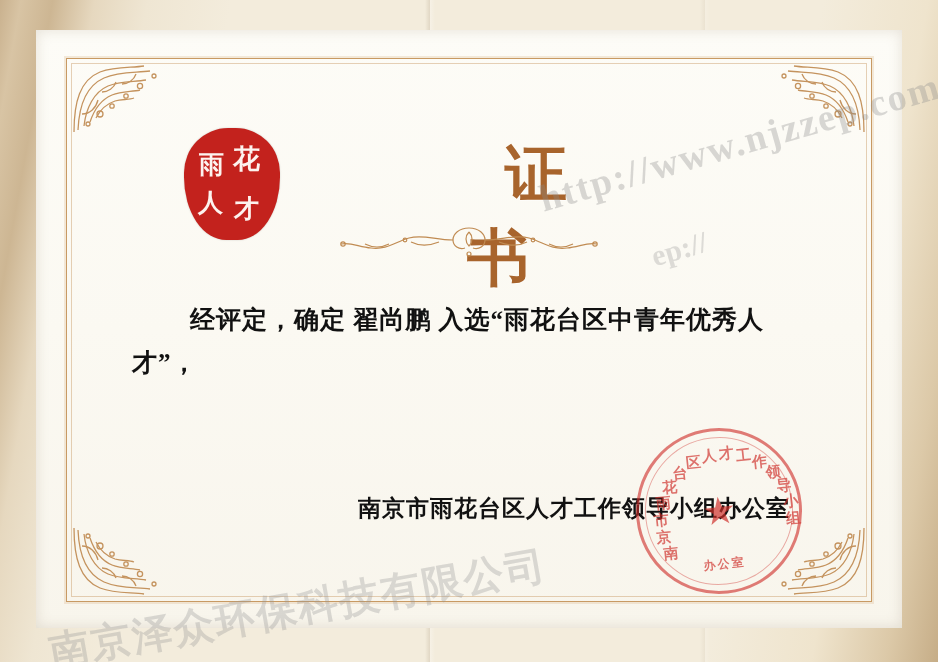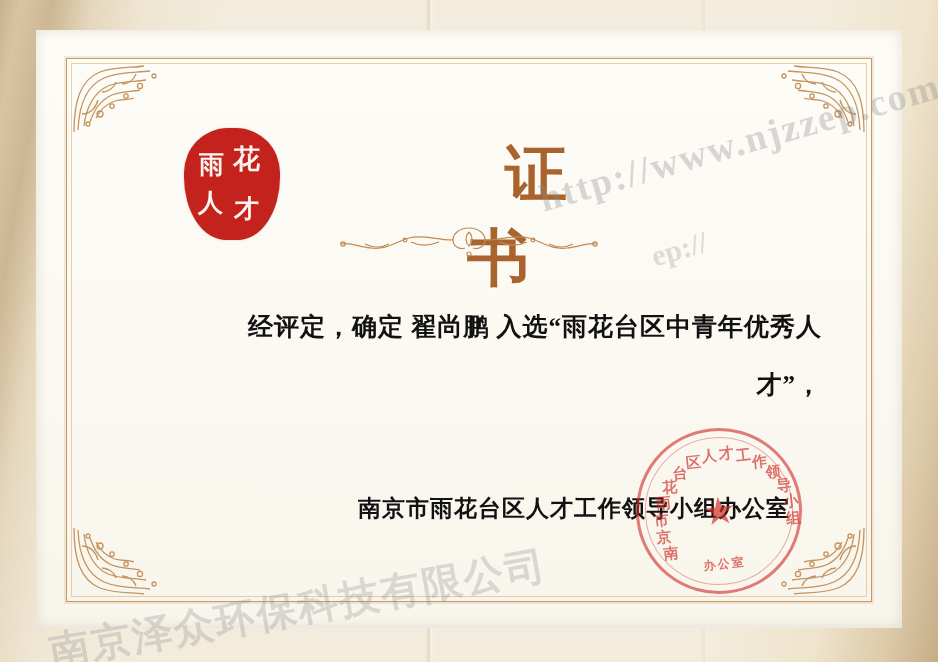--- a/index.html
+++ b/index.html
@@ -144,24 +144,23 @@
 
   
   .body-text {
     position: absolute;
     left: 96px;
     right: 80px;
     top: 268px;
     color: #111;
     font-size: 25px;
     font-weight: bold;
-    line-height: 58px;
+    line-height: 43px;
     letter-spacing: 1px;
     font-family: "Liberation Serif", "DejaVu Serif", serif;
-    text-align: right;
   }
   .body-text .line1 { text-indent: 58px; }
   .body-text .line2 { margin-top: 2px; }
 
   
   .signature {
     position: absolute;
     right: 112px;
     top: 458px;
     text-align: center;

